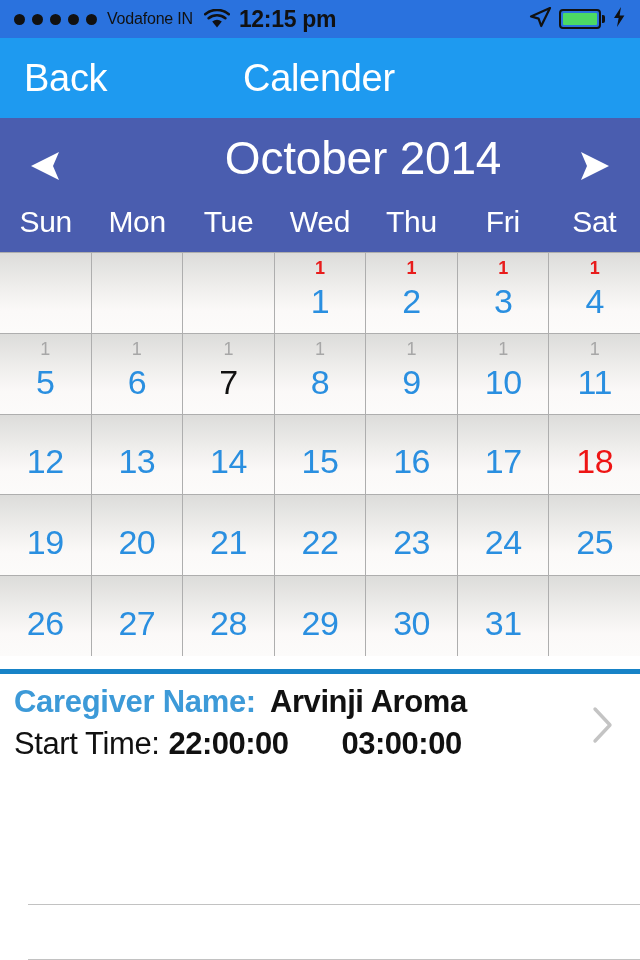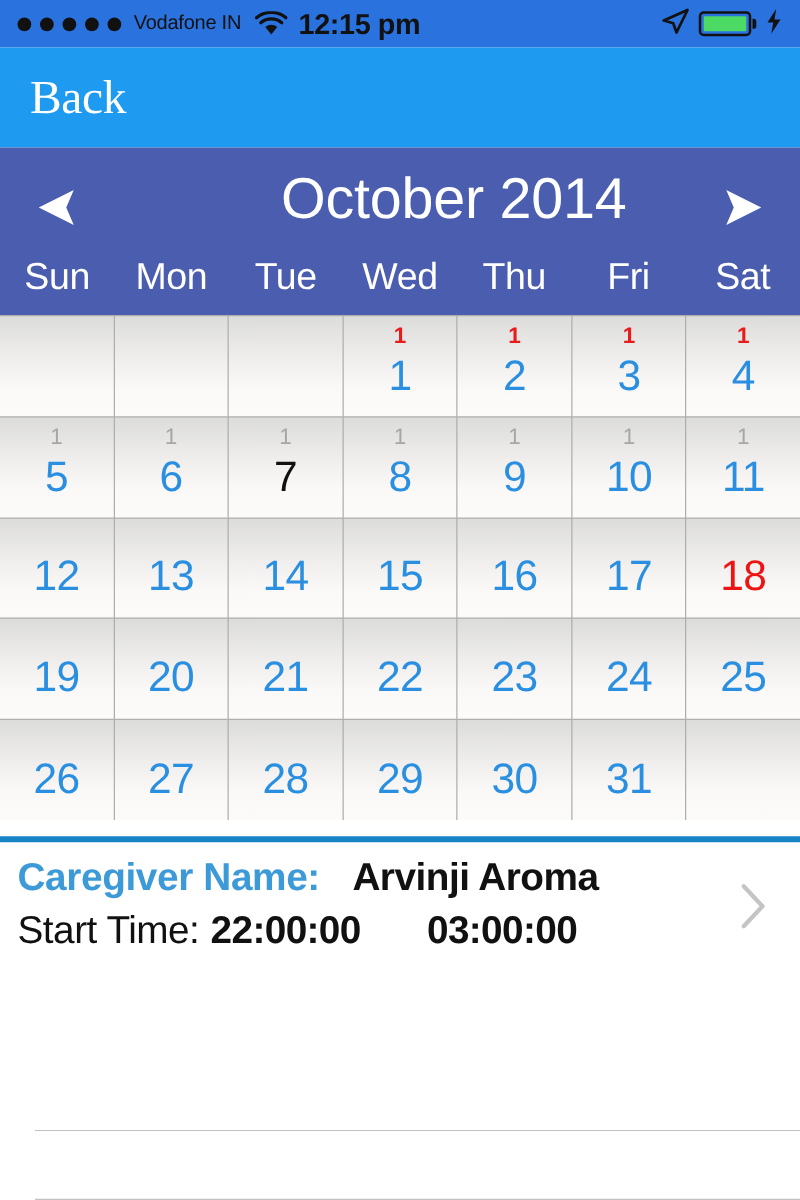--- a/index.html
+++ b/index.html
@@ -33,21 +33,21 @@
   .sb-batt-wrap { display:flex; align-items:center; }
 
   
   .navbar {
     position:absolute; top:38px; left:0; width:640px; height:80px;
     background:#1e9af0;
   }
   .nav-back {
     position:absolute; left:24px; top:50%; transform:translateY(-50%);
     font-size:38px; color:#ffffff; letter-spacing:-0.3px; background:none; border:none;
-    font-family:Liberation Serif, serif; cursor:pointer; padding:0;
+    font-family:Liberation Sans, sans-serif; cursor:pointer; padding:0;
   }
   .nav-title {
     position:absolute; left:243px; top:50%; transform:translateY(-50%);
     font-size:38px; color:#ffffff; letter-spacing:-0.3px; white-space:nowrap;
   }
 
   
   .cal-head {
     position:absolute; top:118px; left:0; width:640px; height:134px;
     background:#4a5daf;
@@ -103,21 +103,21 @@
   .blue-sep {
     position:absolute; top:669px; left:0; width:640px; height:5px; background:#1783c7;
   }
 
   
   .detail-row {
     position:absolute; top:674px; left:0; width:640px; height:101px;
     background:#ffffff; cursor:pointer;
   }
   .detail-line1 {
-    position:absolute; left:14px; top:10px; display:flex; align-items:baseline; gap:26px;
+    position:absolute; left:14px; top:10px; display:flex; align-items:baseline; gap:14px;
   }
   .detail-label-blue { font-size:31px; font-weight:bold; color:#3d9ad8; letter-spacing:-0.3px; }
   .detail-value-name { font-size:31px; font-weight:bold; color:#111111; letter-spacing:-0.4px; }
   .detail-line2 {
     position:absolute; left:14px; top:52px; display:flex; align-items:baseline;
   }
   .dt-lab { font-size:31px; color:#111111; letter-spacing:-0.4px; }
   .dt-val { font-size:31px; font-weight:bold; color:#111111; letter-spacing:-0.5px; margin-left:9px; }
   .dt-gap { width:44px; display:inline-block; }
   .chevron {
@@ -172,20 +172,21 @@
       <span>
         <svg width="14" height="22" viewBox="0 0 14 22">
           <path d="M9 1 L2 12 L6.6 12 L5 21 L12.4 9.6 L7.6 9.6 Z" fill="#111"></path>
         </svg>
       </span>
     </span>
   </div>
 
   <div class="navbar">
     <button class="nav-back">Back</button>
+    <div class="nav-title">Calender</div>
   </div>
 
   <div class="cal-head">
     <button class="cal-arrow prev">
       <span>
         <svg width="40" height="34" viewBox="0 0 40 34">
           <path d="M5 17 L33 3 L27 17 L33 31 Z" fill="#ffffff"></path>
         </svg>
       </span>
     </button>

